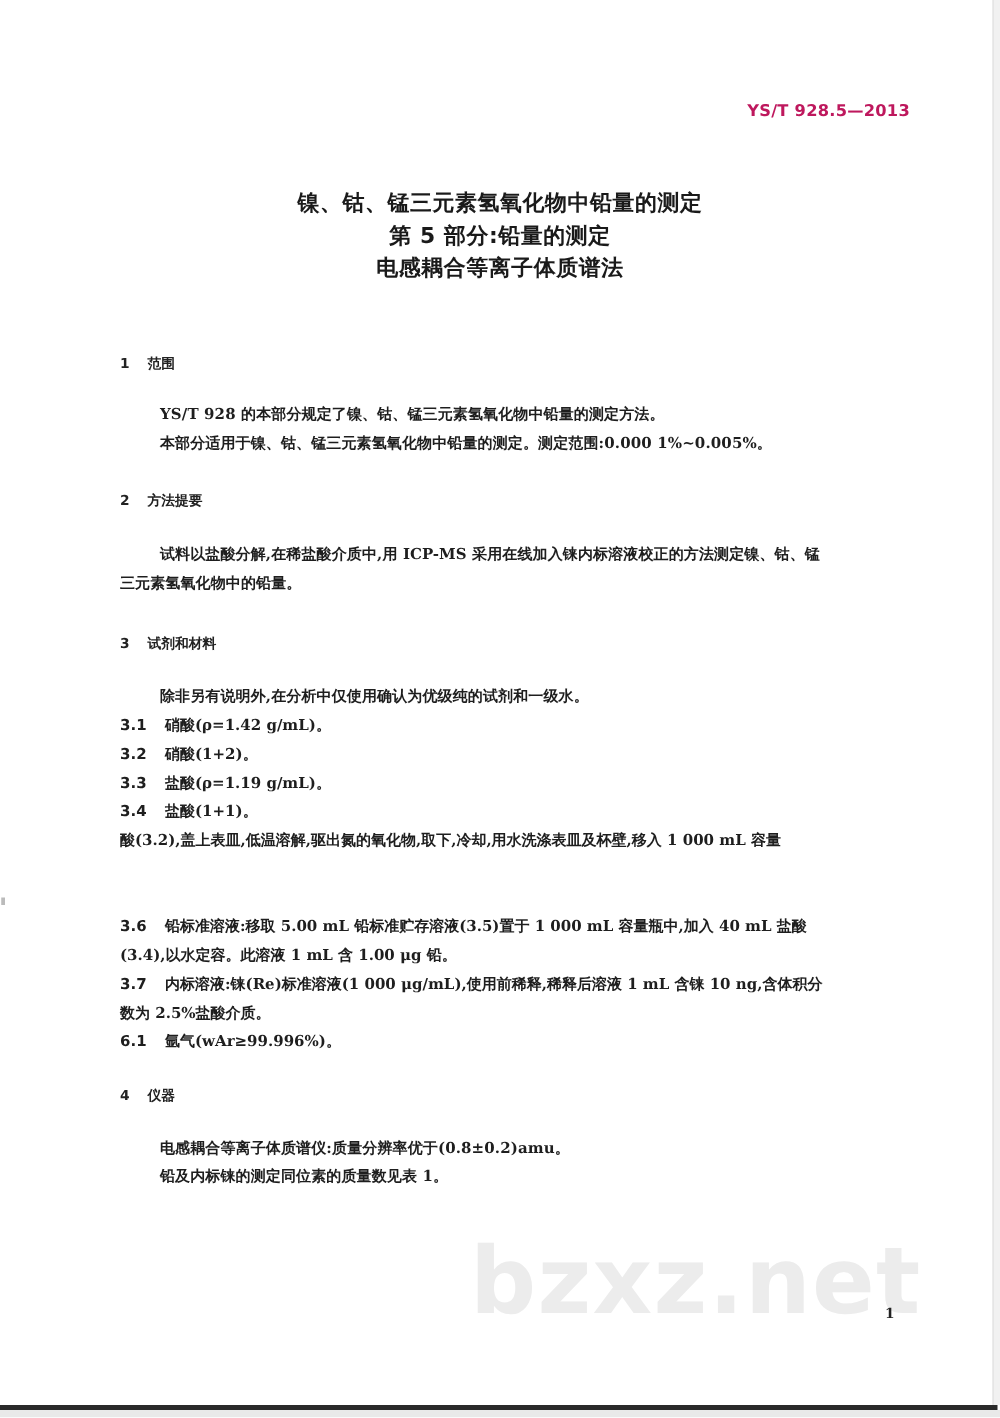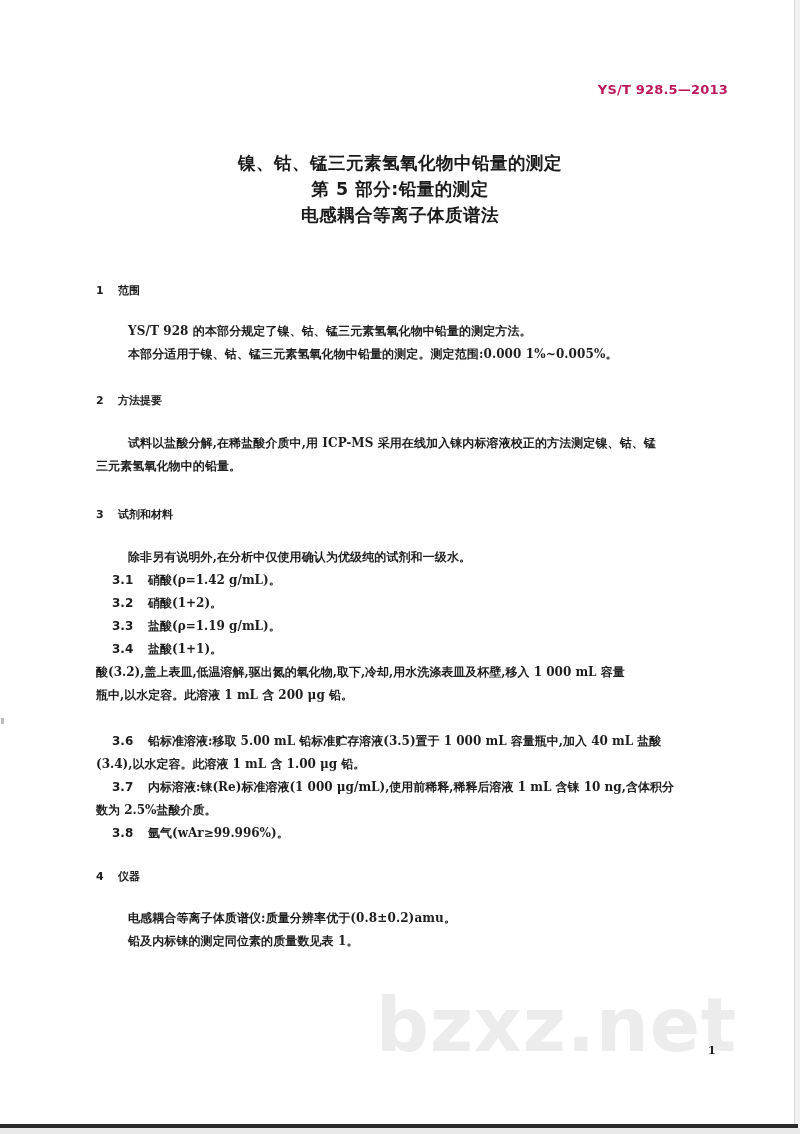--- a/index.html
+++ b/index.html
@@ -101,21 +101,20 @@
       width: 640px;
       font-size: 12px;
       line-height: 23px;
       font-weight: bold;
       color: #1e1e1e;
     }
     .item .num {
       display: inline-block;
       width: 36px;
       font-family: "DejaVu Sans", "Liberation Sans", sans-serif;
-      margin-left: 16px;
     }
     .item p { margin: 0; }
     .page-number {
       position: absolute;
       left: 708px;
       top: 1044px;
       font-size: 11px;
       font-weight: bold;
       color: #222;
     }
@@ -183,32 +182,31 @@
     <p><span class="num">3.2</span><span>硝酸(1+2)。</span></p>
   </div>
   <div class="item" style="top:615px;">
     <p><span class="num">3.3</span><span>盐酸(ρ=1.19 g/mL)。</span></p>
   </div>
   <div class="item" style="top:638px;">
     <p><span class="num">3.4</span><span>盐酸(1+1)。</span></p>
   </div>
   <div class="item" style="top:661px;">
     <p>酸(3.2),盖上表皿,低温溶解,驱出氮的氧化物,取下,冷却,用水洗涤表皿及杯壁,移入 1 000 mL 容量</p>
-    <p>瓶中,以水定容。此溶液 1 mL 含 200 μg 铅。</p>
   </div>
   <div class="item" style="top:730px;">
     <p><span class="num">3.6</span><span>铅标准溶液:移取 5.00 mL 铅标准贮存溶液(3.5)置于 1 000 mL 容量瓶中,加入 40 mL 盐酸</span></p>
     <p>(3.4),以水定容。此溶液 1 mL 含 1.00 μg 铅。</p>
   </div>
   <div class="item" style="top:776px;">
     <p><span class="num">3.7</span><span>内标溶液:铼(Re)标准溶液(1 000 μg/mL),使用前稀释,稀释后溶液 1 mL 含铼 10 ng,含体积分</span></p>
     <p>数为 2.5%盐酸介质。</p>
   </div>
   <div class="item" style="top:822px;">
-    <p><span class="num">3.8</span><span>氩气(wAr≥99.996%)。</span></p>
+    <p><span class="num">6.1</span><span>氩气(wAr≥99.996%)。</span></p>
   </div>
 
   <div class="section-heading" style="top:869px;">
     <span class="num">4</span><span>仪器</span>
   </div>
   <div class="para indent" style="top:907px;">电感耦合等离子体质谱仪:质量分辨率优于(0.8±0.2)amu。</div>
   <div class="para indent" style="top:930px;">铅及内标铼的测定同位素的质量数见表 1。</div>
 
   <div class="page-number">1</div>
 </div>

